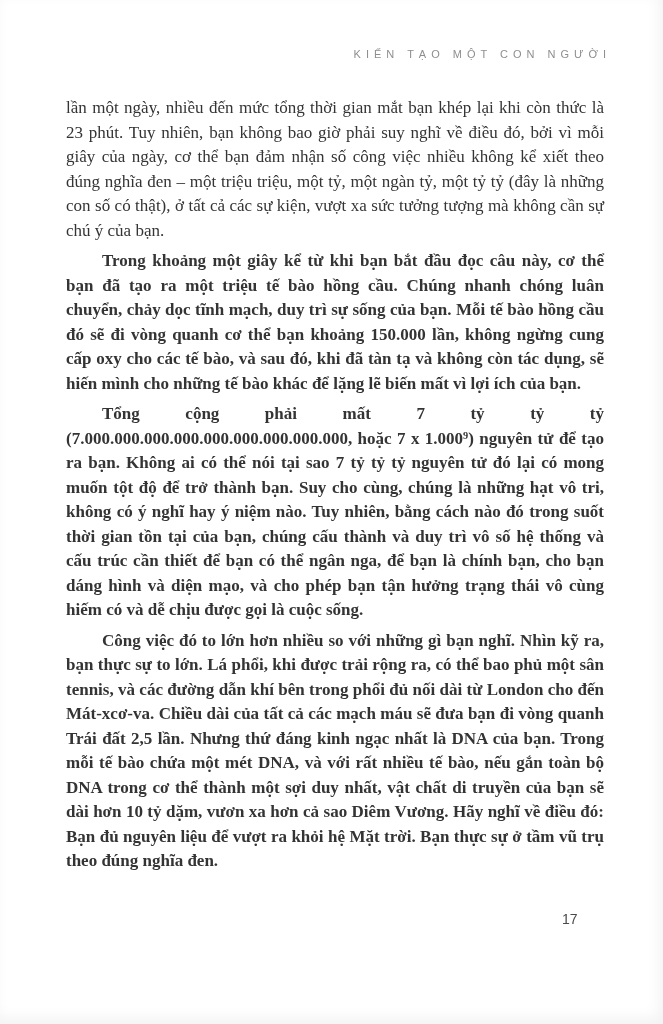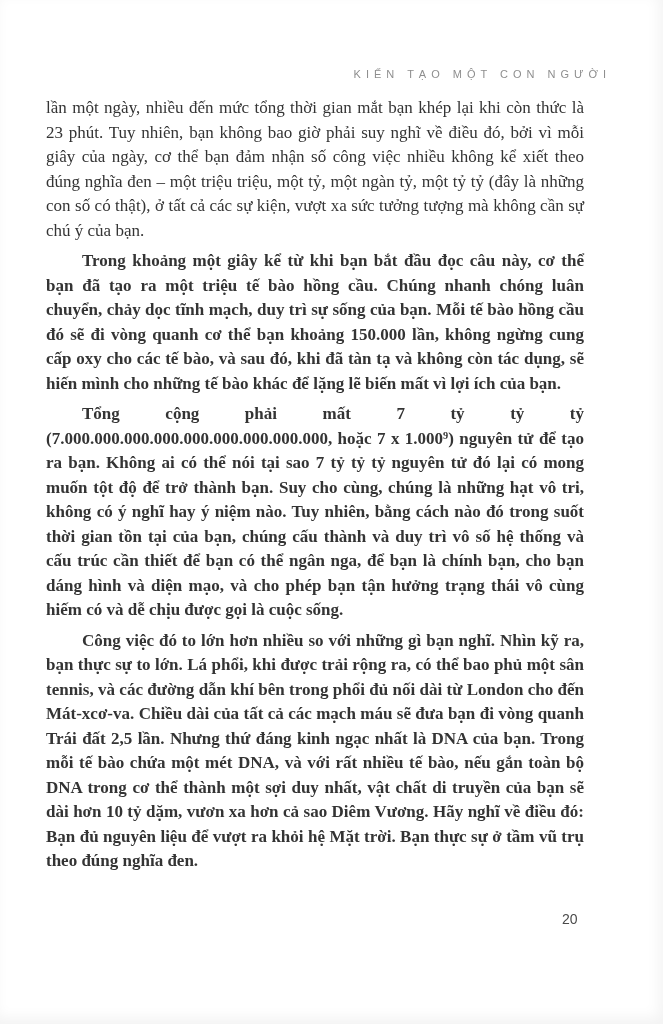--- a/index.html
+++ b/index.html
@@ -14,33 +14,33 @@
     width: 663px;
     height: 1024px;
     margin: 0 auto;
     background: var(--background, #ffffff);
     overflow: hidden;
     box-shadow: inset -4px -6px 14px rgba(0,0,0,0.05);
     font-family: "Liberation Serif", "DejaVu Serif", serif;
   }
   .running-head {
     position: absolute;
-    top: 68px;
+    top: 48px;
     right: 52px;
     font-family: "Liberation Sans", "DejaVu Sans", sans-serif;
     font-size: 11px;
     font-weight: 400;
     letter-spacing: 5px;
     color: var(--running_head, #8e8e8e);
     white-space: nowrap;
   }
   .body-text {
     position: absolute;
     top: 96px;
-    left: 46px;
+    left: 66px;
     width: 538px;
     font-size: 17px;
     line-height: 24.5px;
     color: var(--text, #343434);
     text-align: justify;
     text-justify: inter-word;
   }
   .body-text p {
     margin: 0 0 6px 0;
     padding: 0;
@@ -65,15 +65,15 @@
 
   <div class="running-head">KIẾN TẠO MỘT CON NGƯỜI</div>
 
   <div class="body-text">
     <p>lần một ngày, nhiều đến mức tổng thời gian mắt bạn khép lại khi còn thức là 23 phút. Tuy nhiên, bạn không bao giờ phải suy nghĩ về điều đó, bởi vì mỗi giây của ngày, cơ thể bạn đảm nhận số công việc nhiều không kể xiết theo đúng nghĩa đen – một triệu triệu, một tỷ, một ngàn tỷ, một tỷ tỷ (đây là những con số có thật), ở tất cả các sự kiện, vượt xa sức tưởng tượng mà không cần sự chú ý của bạn.</p>
     <p class="indented">Trong khoảng một giây kể từ khi bạn bắt đầu đọc câu này, cơ thể bạn đã tạo ra một triệu tế bào hồng cầu. Chúng nhanh chóng luân chuyển, chảy dọc tĩnh mạch, duy trì sự sống của bạn. Mỗi tế bào hồng cầu đó sẽ đi vòng quanh cơ thể bạn khoảng 150.000 lần, không ngừng cung cấp oxy cho các tế bào, và sau đó, khi đã tàn tạ và không còn tác dụng, sẽ hiến mình cho những tế bào khác để lặng lẽ biến mất vì lợi ích của bạn.</p>
     <p class="indented">Tổng cộng phải mất 7 tỷ tỷ tỷ (7.000.000.000.000.000.000.000.000.000, hoặc 7 x 1.000⁹) nguyên tử để tạo ra bạn. Không ai có thể nói tại sao 7 tỷ tỷ tỷ nguyên tử đó lại có mong muốn tột độ để trở thành bạn. Suy cho cùng, chúng là những hạt vô tri, không có ý nghĩ hay ý niệm nào. Tuy nhiên, bằng cách nào đó trong suốt thời gian tồn tại của bạn, chúng cấu thành và duy trì vô số hệ thống và cấu trúc cần thiết để bạn có thể ngân nga, để bạn là chính bạn, cho bạn dáng hình và diện mạo, và cho phép bạn tận hưởng trạng thái vô cùng hiếm có và dễ chịu được gọi là cuộc sống.</p>
     <p class="indented">Công việc đó to lớn hơn nhiều so với những gì bạn nghĩ. Nhìn kỹ ra, bạn thực sự to lớn. Lá phổi, khi được trải rộng ra, có thể bao phủ một sân tennis, và các đường dẫn khí bên trong phổi đủ nối dài từ London cho đến Mát-xcơ-va. Chiều dài của tất cả các mạch máu sẽ đưa bạn đi vòng quanh Trái đất 2,5 lần. Nhưng thứ đáng kinh ngạc nhất là DNA của bạn. Trong mỗi tế bào chứa một mét DNA, và với rất nhiều tế bào, nếu gắn toàn bộ DNA trong cơ thể thành một sợi duy nhất, vật chất di truyền của bạn sẽ dài hơn 10 tỷ dặm, vươn xa hơn cả sao Diêm Vương. Hãy nghĩ về điều đó: Bạn đủ nguyên liệu để vượt ra khỏi hệ Mặt trời. Bạn thực sự ở tầm vũ trụ theo đúng nghĩa đen.</p>
   </div>
 
-  <div class="page-number">20</div>
+  <div class="page-number">17</div>
 
 </div>
 
 </body></html>

